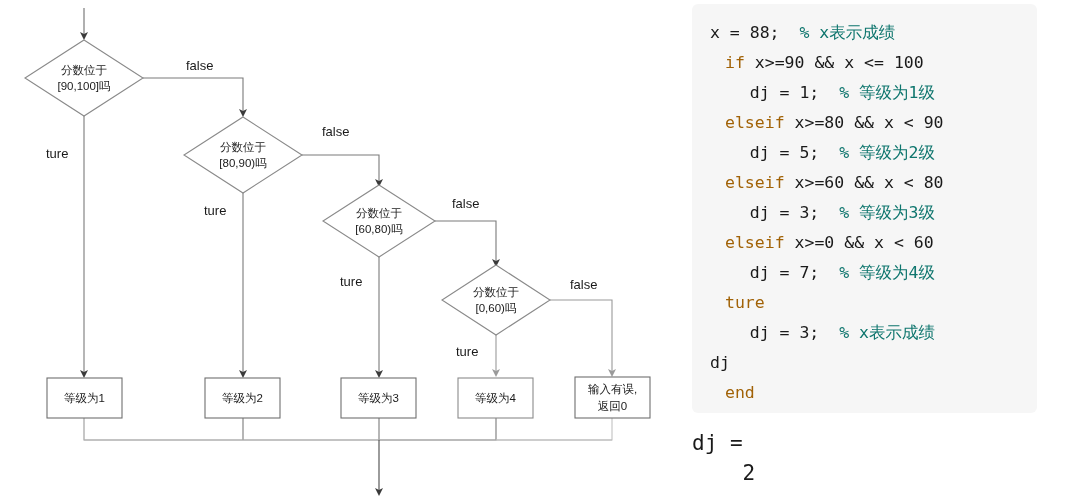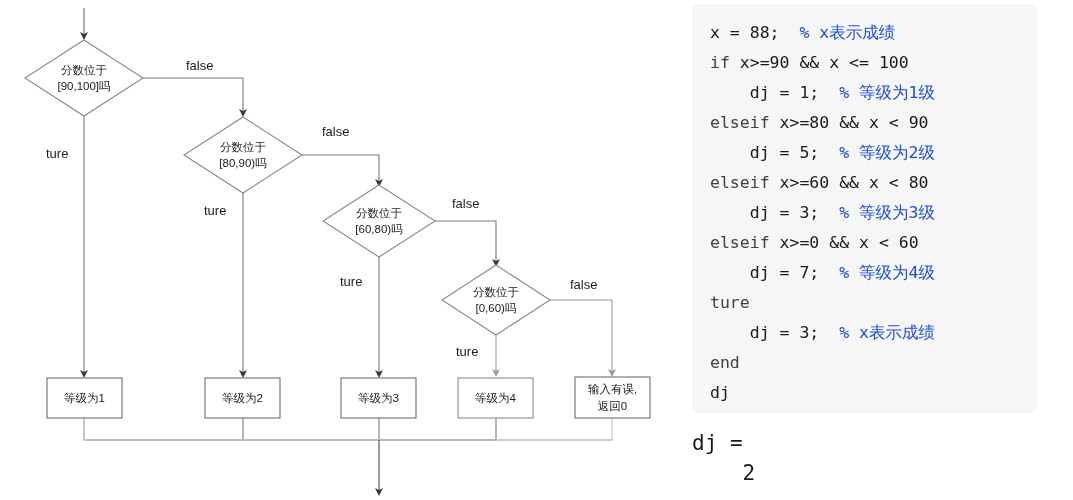--- a/index.html
+++ b/index.html
@@ -7,22 +7,22 @@
        font-family:"Liberation Sans","DejaVu Sans",sans-serif;}
   #flow{position:absolute;left:0;top:0;width:690px;height:377px;}
   #flow svg{display:block;}
   .node-text{font-family:"Liberation Sans","DejaVu Sans",sans-serif;font-size:11.5px;fill:#1a1a1a;}
   .edge-label{font-family:"Liberation Sans","DejaVu Sans",sans-serif;font-size:13px;fill:#1a1a1a;}
   #code-panel{position:absolute;left:692px;top:4px;width:345px;height:409px;
               background:#f6f6f6;border-radius:6px;box-sizing:border-box;
               padding:14px 0 10px 18px;}
   .code-line{font-family:"DejaVu Sans Mono","Liberation Mono",monospace;
              font-size:16.5px;line-height:30px;white-space:pre;color:#1a1a1a;}
-  .kw{color:#404040;}
-  .cm{color:#1d4ed8;}
+  .kw{color:#a16207;margin-left:15px;}
+  .cm{color:#0f766e;}
   #output{position:absolute;left:692px;top:428px;width:345px;}
   .out-line{font-family:"DejaVu Sans Mono","Liberation Mono",monospace;
             font-size:21px;line-height:30px;white-space:pre;color:#1a1a1a;}
 </style>
 </head>
 <body>
 
 <div id="flow">
   <svg width="690" height="500" viewBox="0 0 690 500" xmlns="http://www.w3.org/2000/svg">
     <defs>
@@ -130,22 +130,22 @@
       <div class="code-line"><span class="kw">if</span><span> x&gt;=90 &amp;&amp; x &lt;= 100</span></div>
       <div class="code-line"><span>    dj = 1;  </span><span class="cm">% 等级为1级</span></div>
       <div class="code-line"><span class="kw">elseif</span><span> x&gt;=80 &amp;&amp; x &lt; 90</span></div>
       <div class="code-line"><span>    dj = 5;  </span><span class="cm">% 等级为2级</span></div>
       <div class="code-line"><span class="kw">elseif</span><span> x&gt;=60 &amp;&amp; x &lt; 80</span></div>
       <div class="code-line"><span>    dj = 3;  </span><span class="cm">% 等级为3级</span></div>
       <div class="code-line"><span class="kw">elseif</span><span> x&gt;=0 &amp;&amp; x &lt; 60</span></div>
       <div class="code-line"><span>    dj = 7;  </span><span class="cm">% 等级为4级</span></div>
       <div class="code-line"><span class="kw">ture</span></div>
       <div class="code-line"><span>    dj = 3;  </span><span class="cm">% x表示成绩</span></div>
+      <div class="code-line"><span>dj</span></div>
       <div class="code-line"><span class="kw">end</span></div>
-      <div class="code-line"><span>dj</span></div>
     </div>
 </div>
 
 <div id="output">
   <div id="output-lines">
       <div class="out-line">dj =</div>
       <div class="out-line">    2</div>
     </div>
 </div>
 

